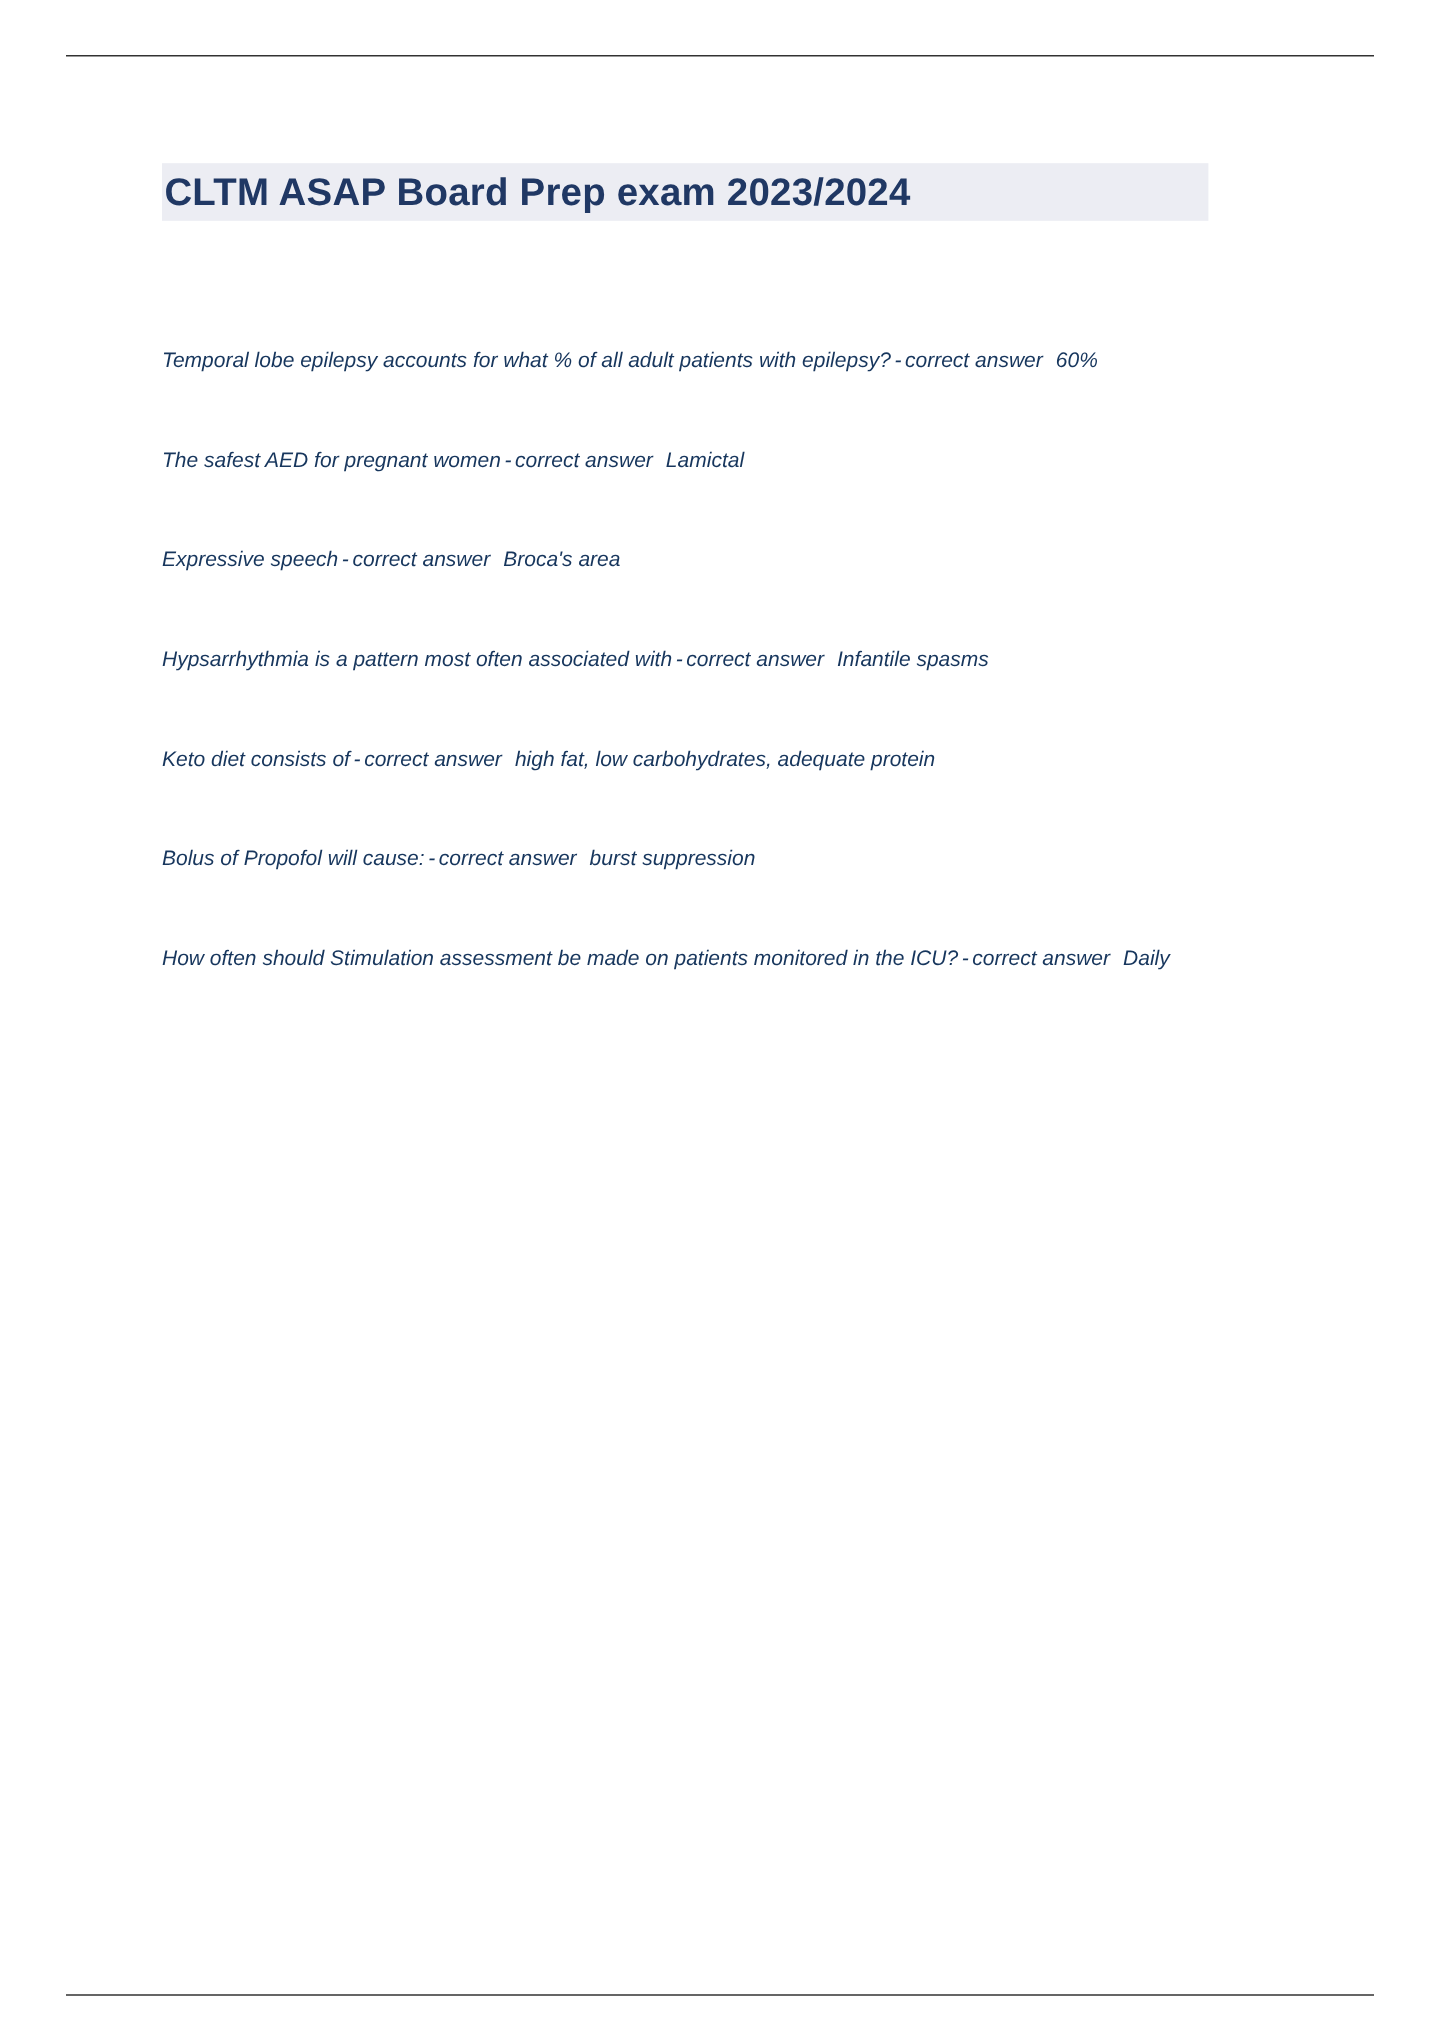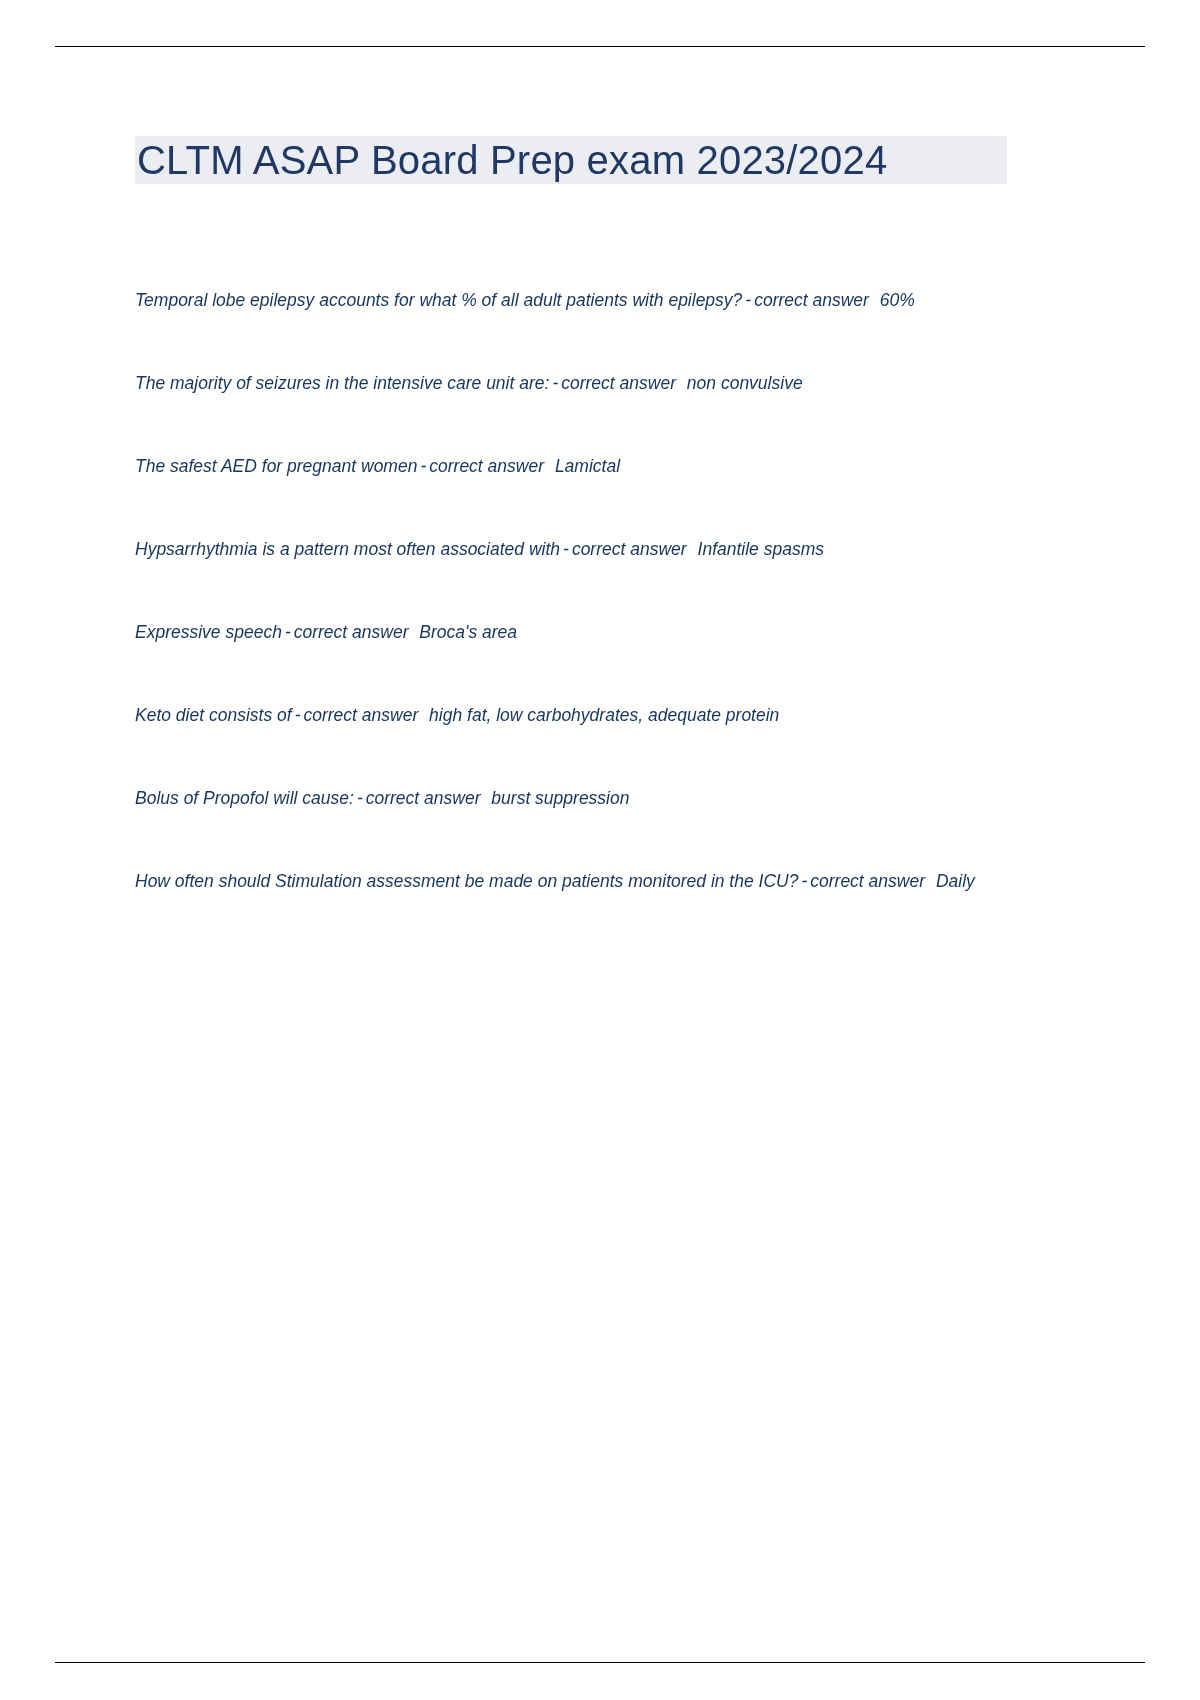--- a/index.html
+++ b/index.html
@@ -35,22 +35,22 @@
     position: absolute;
     top: 0;
     left: 135px;
     width: 930px;
   }
   .title-block {
     margin-top: 136px;
     width: 872px;
     background: var(--title-highlight);
     color: var(--title-text);
-    font-size: 40px;
-    font-weight: normal;
+    font-size: 32px;
+    font-weight: bold;
     line-height: 48px;
     letter-spacing: 0.2px;
     padding-left: 2px;
   }
   .qa-list {
     margin-top: 102px;
     color: var(--body-text);
     font-size: 17.5px;
     line-height: 29px;
     font-style: italic;
@@ -68,28 +68,27 @@
   <div class="rule rule-top"></div>
 
   <div class="content">
     <div class="title-block">
       <div>CLTM ASAP Board Prep exam 2023/2024</div>
     </div>
 
     <div class="qa-list">
   <p class="qa-item"><span class="q">Temporal lobe epilepsy accounts for what % of all adult patients with epilepsy?</span><span class="sep">-</span><span class="answer-label">correct answer</span> <span class="a">60%</span></p>
 
-  <p class="qa-item"><span class="q">The majority of seizures in the intensive care unit are:</span><span class="sep">-</span><span class="answer-label">correct answer</span> <span class="a">non convulsive</span></p>
 
 
   <p class="qa-item"><span class="q">The safest AED for pregnant women</span><span class="sep">-</span><span class="answer-label">correct answer</span> <span class="a">Lamictal</span></p>
 
+  <p class="qa-item"><span class="q">Expressive speech</span><span class="sep">-</span><span class="answer-label">correct answer</span> <span class="a">Broca's area</span></p>
+
   <p class="qa-item"><span class="q">Hypsarrhythmia is a pattern most often associated with</span><span class="sep">-</span><span class="answer-label">correct answer</span> <span class="a">Infantile spasms</span></p>
-
-  <p class="qa-item"><span class="q">Expressive speech</span><span class="sep">-</span><span class="answer-label">correct answer</span> <span class="a">Broca's area</span></p>
 
 
 
 
   <p class="qa-item"><span class="q">Keto diet consists of</span><span class="sep">-</span><span class="answer-label">correct answer</span> <span class="a">high fat, low carbohydrates, adequate protein</span></p>
 
   <p class="qa-item"><span class="q">Bolus of Propofol will cause:</span><span class="sep">-</span><span class="answer-label">correct answer</span> <span class="a">burst suppression</span></p>
 
   <p class="qa-item"><span class="q">How often should Stimulation assessment be made on patients monitored in the ICU?</span><span class="sep">-</span><span class="answer-label">correct answer</span> <span class="a">Daily</span></p>
 </div>

